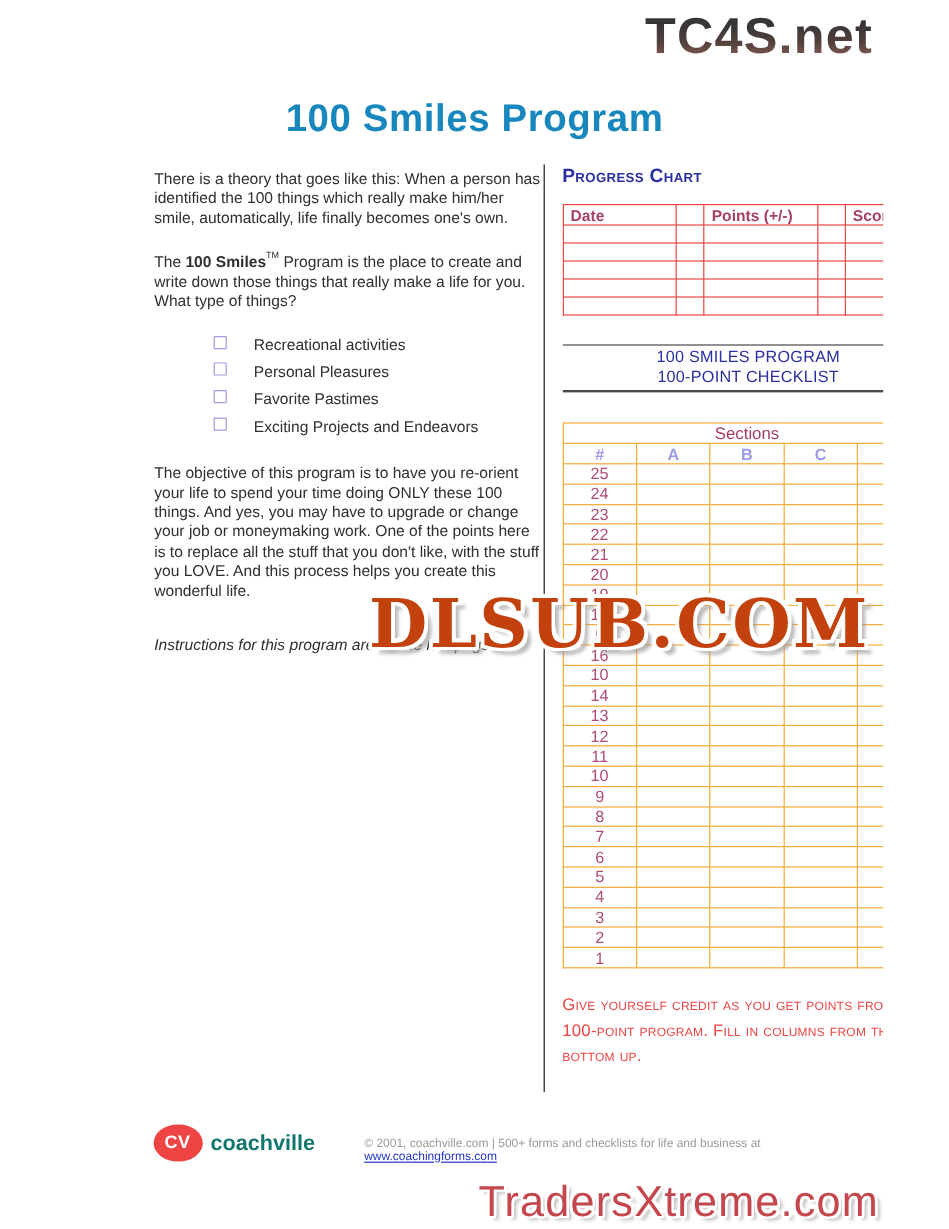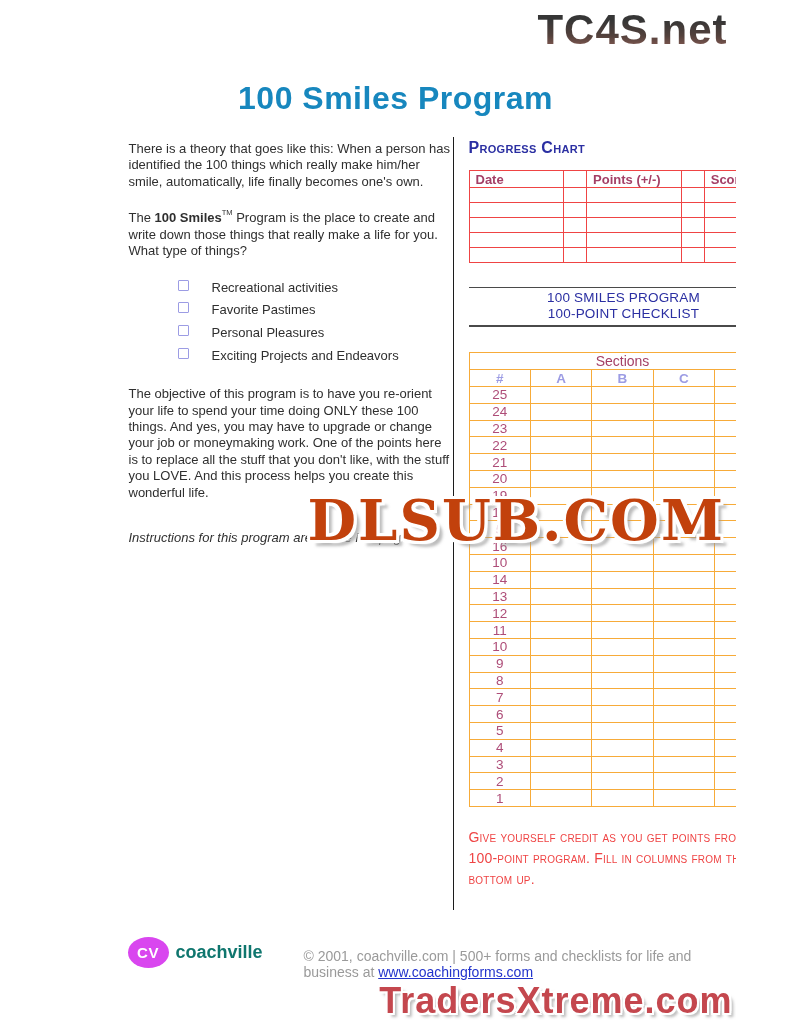--- a/index.html
+++ b/index.html
@@ -84,42 +84,42 @@
   .credit {
     margin-top: 20px; width: 305px;
     font-variant: small-caps; color: #ef4444;
     font-size: 14px; line-height: 21px; letter-spacing: 0.2px;
   }
 
   
   .footer-logo { position: absolute; left: 72px; top: 933px; display: flex; align-items: center; }
   .cv-oval {
     width: 41px; height: 31px; border-radius: 50%;
-    background: #d946ef; color: #ffffff; font-weight: bold; font-size: 15px;
+    background: #ef4444; color: #ffffff; font-weight: bold; font-size: 15px;
     display: flex; align-items: center; justify-content: center; letter-spacing: 0.5px;
   }
   .cv-word { margin-left: 7px; font-size: 18px; font-weight: bold; color: #0f766e; }
   .copyright {
-    position: absolute; left: 248px; top: 944px; font-size: 14px; color: #9a9a9a;
+    position: absolute; left: 248px; top: 944px; font-size: 10px; color: #9a9a9a;
   }
   .copyright a { color: #2233cc; text-decoration: underline; }
 
   
   .dlsub {
     position: absolute; left: 252px; top: 483px;
     font-family: "DejaVu Serif", serif; font-weight: bold; font-size: 56px;
     letter-spacing: 2px; color: #c2410c; white-space: nowrap;
     text-shadow:
       -3px -3px 0 #fff, 3px -3px 0 #fff, -3px 3px 0 #fff, 3px 3px 0 #fff,
       0 -3px 0 #fff, 0 3px 0 #fff, -3px 0 0 #fff, 3px 0 0 #fff,
       6px 6px 3px rgba(150,150,150,0.65);
   }
   .traders {
     position: absolute; right: 3px; top: 976px;
-    font-weight: bold; font-size: 36px; letter-spacing: 1px;
+    font-weight: normal; font-size: 36px; letter-spacing: 1px;
     color: #c4474e; white-space: nowrap;
     text-shadow:
       -2px -2px 0 #fff, 2px -2px 0 #fff, -2px 2px 0 #fff, 2px 2px 0 #fff,
       0 -2px 0 #fff, 0 2px 0 #fff, -2px 0 0 #fff, 2px 0 0 #fff,
       4px 4px 3px rgba(140,140,140,0.6);
   }
 </style>
 </head>
 <body>
 
@@ -132,25 +132,25 @@
   <div class="left-col">
     <p>There is a theory that goes like this:  When a person has identified the 100 things which really make him/her smile, automatically, life finally becomes one's own.</p>
     <p class="p2"><span>The </span><b>100 Smiles</b><sup class="tm">TM</sup><span> Program is the place to create and write down those things that really make a life for you.  What type of things?</span></p>
     <ul class="checklist">
       <li>
           <span class="cb"></span>
           <span>Recreational activities</span>
         </li>
       <li>
           <span class="cb"></span>
-          <span>Favorite Pastimes</span>
+          <span>Personal Pleasures</span>
         </li>
       <li>
           <span class="cb"></span>
-          <span>Personal Pleasures</span>
+          <span>Favorite Pastimes</span>
         </li>
       <li>
           <span class="cb"></span>
           <span>Exciting Projects and Endeavors</span>
         </li>
     </ul>
     <p class="p3">The objective of this program is to have you re-orient your life to spend your time doing ONLY these 100 things.  And yes, you may have to upgrade or change your job or moneymaking work.  One of the points here is to replace all the stuff that you don't like, with the stuff you LOVE.  And this process helps you create this wonderful life.</p>
     <p class="note-italic">Instructions for this program are on the last page.</p>
   </div>
 

